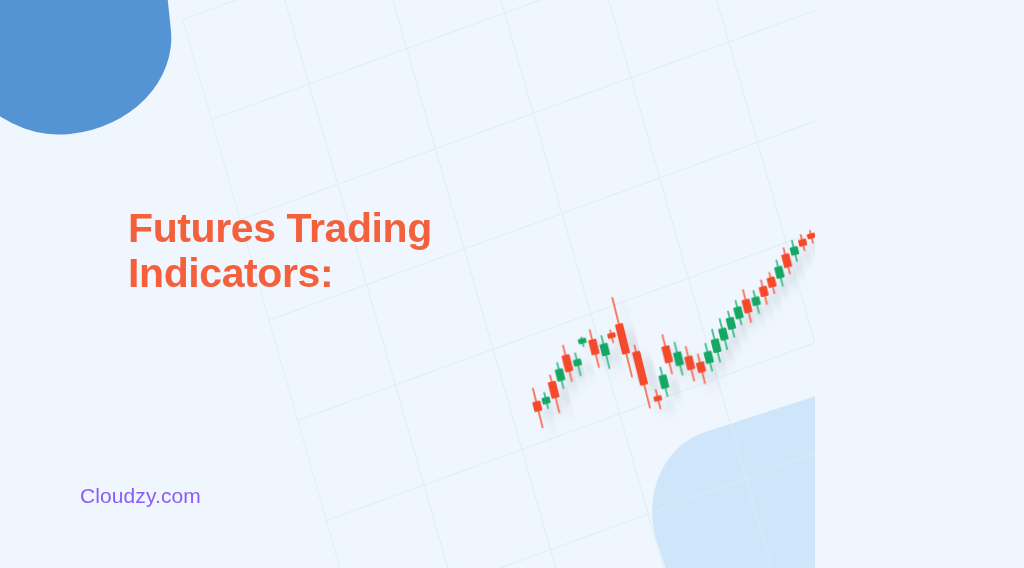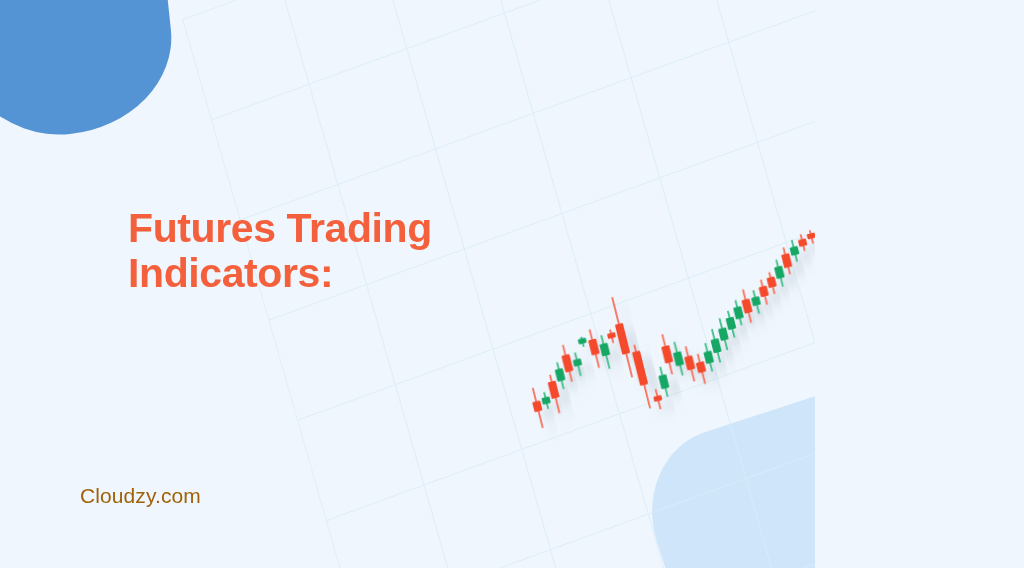--- a/index.html
+++ b/index.html
@@ -82,21 +82,21 @@
     font-size: 26px;
     line-height: 32px;
     font-weight: bold;
     margin: 22px 0 0 0;
     letter-spacing: -0.2px;
   }
   .brand {
     position: absolute;
     left: 80px;
     top: 484px;
-    color: #a16207;
+    color: #8b5cf6;
     font-size: 21px;
     font-weight: normal;
     letter-spacing: 0.1px;
   }
 
   
   .chart-layer {
     position: absolute;
     left: 0;
     top: 0;

